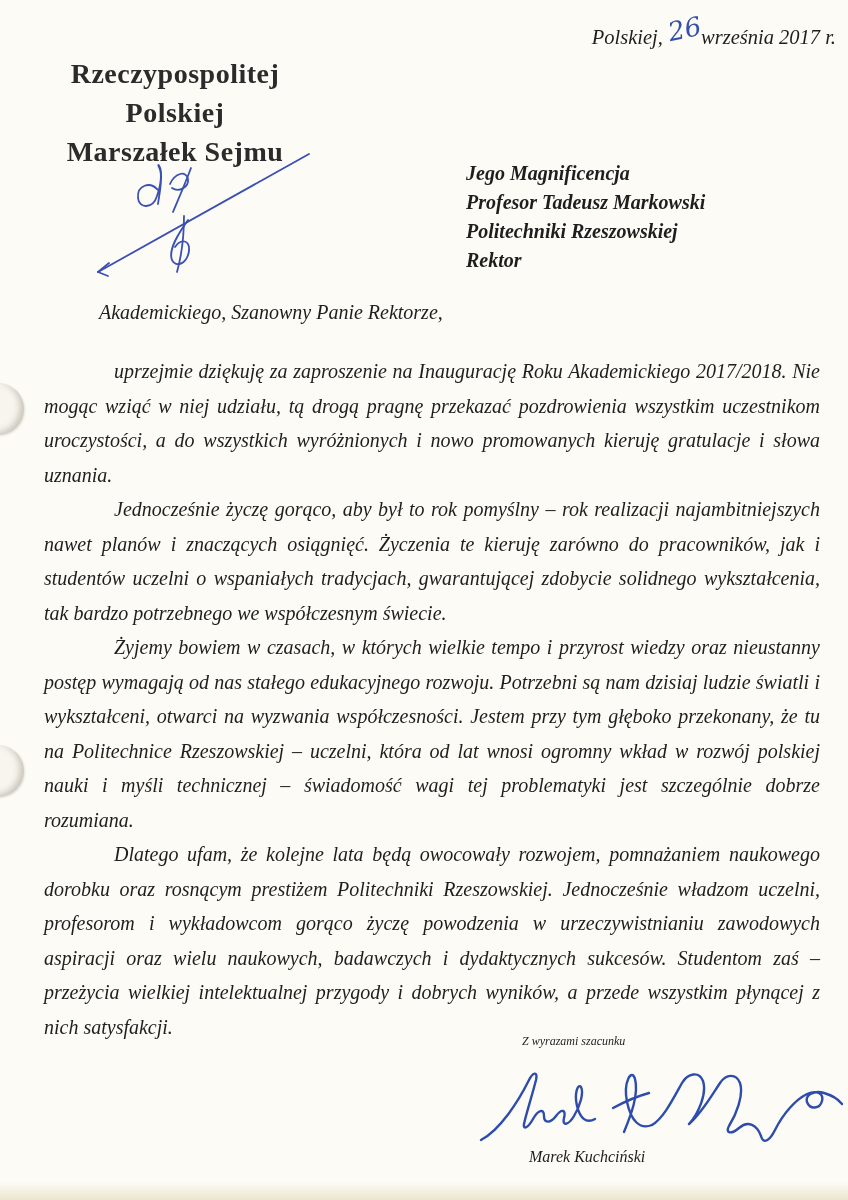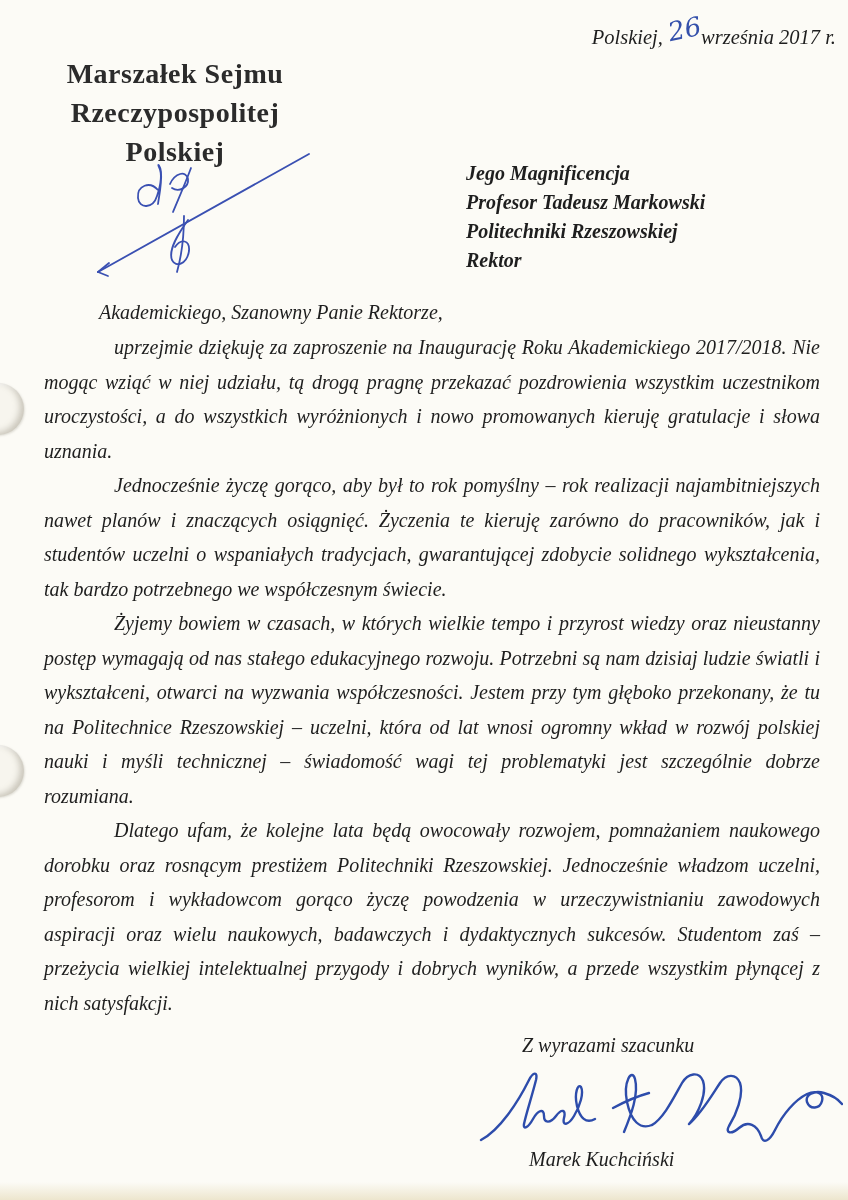--- a/index.html
+++ b/index.html
@@ -40,33 +40,33 @@
   .recipient {
     position:absolute; top:159px; left:466px;
     font-weight:bold; font-style:italic;
     font-size:20px; line-height:29px; white-space:nowrap;
   }
   .salutation {
     position:absolute; top:301px; left:99px;
     font-style:italic; font-size:20px;
   }
   .body-text {
-    position:absolute; top:330px; left:44px; width:776px;
+    position:absolute; top:354px; left:44px; width:776px;
     font-style:italic; font-size:20px; line-height:34.5px;
     text-align:justify;
   }
   .body-text p { margin:0; text-indent:70px; }
   .closing {
     position:absolute; top:1034px; left:522px;
-    font-style:italic; font-size:20px;
+    font-style:italic; font-size:12px;
   }
   .signature-svg { position:absolute; top:1066px; left:478px; }
   .sender-name {
     position:absolute; top:1148px; left:529px;
-    font-style:italic; font-size:20px;
+    font-style:italic; font-size:16px;
   }
   .punch {
     position:absolute; left:-28px; width:52px; height:52px;
     border-radius:50%;
     background:#f7f5ee;
     box-shadow:
       inset -4px -2px 6px rgba(148,142,126,0.45),
       inset 2px 2px 3px rgba(255,255,255,0.85),
       1px 1px 2px rgba(148,142,126,0.25);
   }
@@ -78,22 +78,22 @@
 <body>
 
 <div class="page">
 
   <div class="punch punch-1"></div>
   <div class="punch punch-2"></div>
 
   <div class="dateline"><span>Polskiej,</span><span class="hand-day">26</span><span>września 2017 r.</span></div>
 
   <div class="letterhead">
+    <div>Rzeczypospolitej Polskiej</div>
     <div>Marszałek Sejmu</div>
-    <div>Rzeczypospolitej Polskiej</div>
   </div>
 
   <svg class="paraph-svg" width="230" height="150" viewBox="0 0 230 150">
     <g stroke="#3a50b2" stroke-width="1.8">
       <path d="M 224 16 L 13 134"></path>
       <path d="M 13 134 L 24 125"></path>
       <path d="M 13 134 L 23 138"></path>
       <path d="M 73 52 C 65 43, 52 47, 53 60 C 54 71, 68 71, 72 58 C 76 46, 77 35, 74 29 C 72 25, 75 27, 76 34 C 77 45, 74 58, 73 66"></path>
       <path d="M 85 46 C 90 35, 101 32, 103 41 C 104 49, 94 55, 87 50"></path>
       <path d="M 106 30 C 100 46, 93 62, 88 74"></path>

